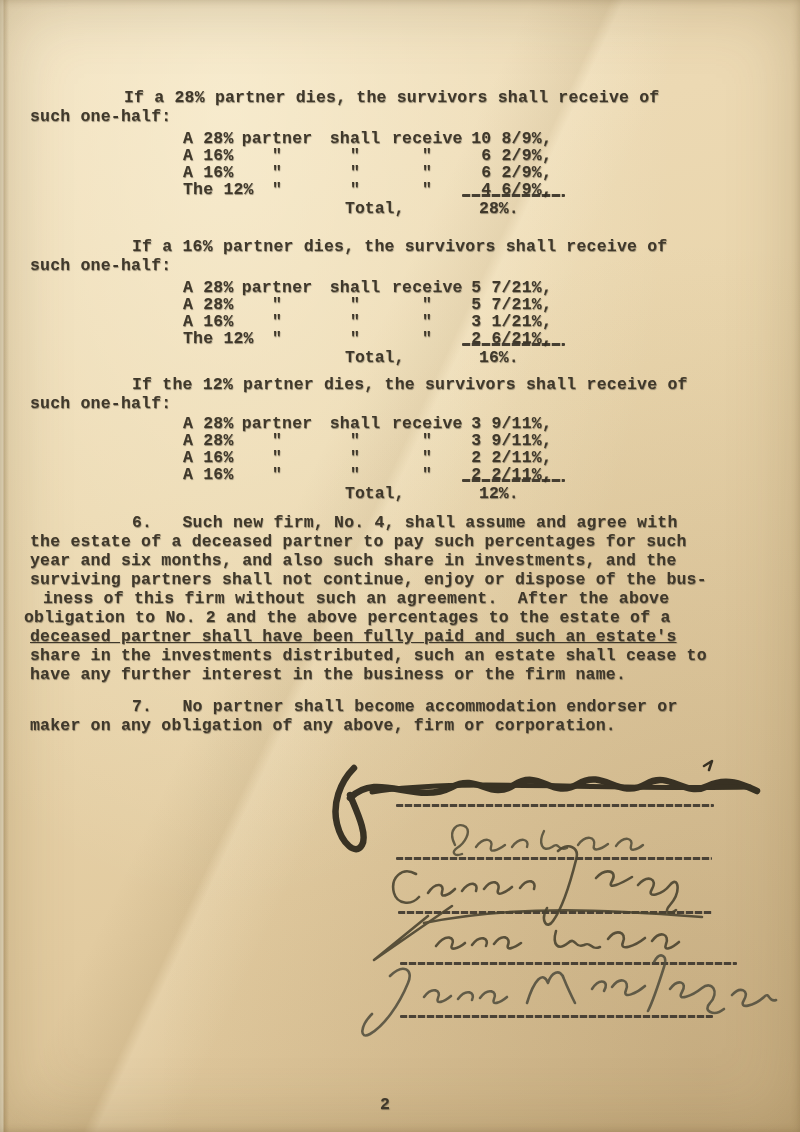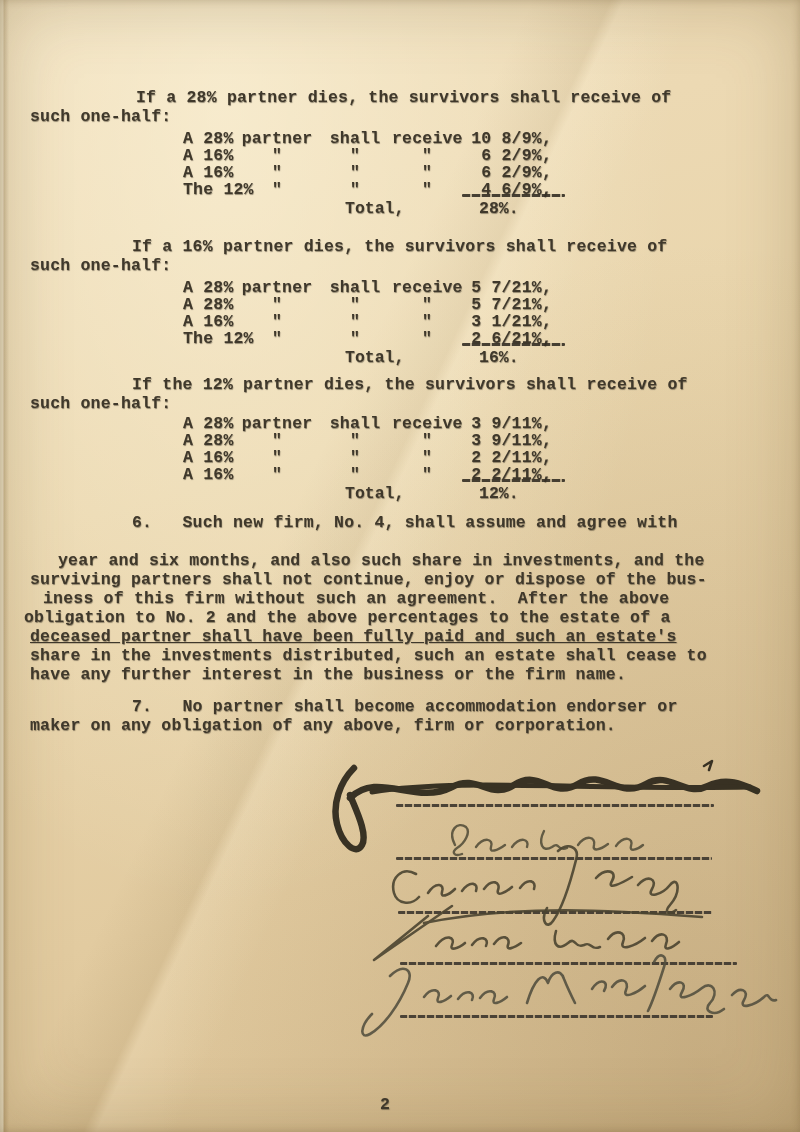--- a/index.html
+++ b/index.html
@@ -53,21 +53,21 @@
   .sig-svg { position:absolute; left:300px; top:750px; width:500px; height:290px; }
   .sig-svg path { fill:none; stroke-linecap:round; stroke-linejoin:round; }
   .page-number { position:absolute; left:380px; top:1095px;
                  text-shadow:0.5px 0.5px 0.8px rgba(62,54,40,0.5); }
 </style>
 </head>
 <body>
 
 <div class="page">
 
-  <div class="line" style="top:88px; left:136px;text-align:right;">If a 28% partner dies, the survivors shall receive of</div>
+  <div class="line" style="top:88px; left:124px;text-align:right;">If a 28% partner dies, the survivors shall receive of</div>
   <div class="line" style="top:107px; left:30px;">such one-half:</div>
   <div class="ttable" style="top:129px;">
       <div class="trow"><span class="c0">A 28%</span><span class="c1">partner</span><span class="c2">shall</span><span class="c3">receive</span><span class="c4">10 8/9%,</span></div>
       <div class="trow"><span class="c0">A 16%</span><span class="c1">"</span><span class="c2">"</span><span class="c3">"</span><span class="c4">6 2/9%,</span></div>
       <div class="trow"><span class="c0">A 16%</span><span class="c1">"</span><span class="c2">"</span><span class="c3">"</span><span class="c4">6 2/9%,</span></div>
       <div class="trow"><span class="c0">The 12%</span><span class="c1">"</span><span class="c2">"</span><span class="c3">"</span><span class="c4">4 6/9%,</span></div>
     </div>
   <div class="amt-underline" style="top:194px;"></div>
   <div class="total-label" style="top:199px;">Total,</div>
   <div class="total-value" style="top:199px;">28%.</div>
@@ -90,21 +90,22 @@
       <div class="trow"><span class="c0">A 28%</span><span class="c1">partner</span><span class="c2">shall</span><span class="c3">receive</span><span class="c4">3 9/11%,</span></div>
       <div class="trow"><span class="c0">A 28%</span><span class="c1">"</span><span class="c2">"</span><span class="c3">"</span><span class="c4">3 9/11%,</span></div>
       <div class="trow"><span class="c0">A 16%</span><span class="c1">"</span><span class="c2">"</span><span class="c3">"</span><span class="c4">2 2/11%,</span></div>
       <div class="trow"><span class="c0">A 16%</span><span class="c1">"</span><span class="c2">"</span><span class="c3">"</span><span class="c4">2 2/11%,</span></div>
     </div>
   <div class="amt-underline" style="top:479px;"></div>
   <div class="total-label" style="top:484px;">Total,</div>
   <div class="total-value" style="top:484px;">12%.</div>
 
   <div class="line" style="top:513px; left:132px;">6.   Such new firm, No. 4, shall assume and agree with</div>
-  <div class="line" style="top:551px; left:30px;margin-left:28px;">year and six months, and also such share in investments, and the</div>
+  <div class="line" style="top:532px; left:30px;">the estate of a deceased partner to pay such percentages for such</div>
+  <div class="line" style="top:551px; left:30px;">year and six months, and also such share in investments, and the</div>
   <div class="line" style="top:570px; left:30px;">surviving partners shall not continue, enjoy or dispose of the bus-</div>
   <div class="line" style="top:589px; left:43px;">iness of this firm without such an agreement.  After the above</div>
   <div class="line" style="top:608px; left:24px;">obligation to No. 2 and the above percentages to the estate of a</div>
   <div class="line" style="top:627px; left:30px;text-decoration:underline;">deceased partner shall have been fully paid and such an estate's</div>
   <div class="line" style="top:646px; left:30px;">share in the investments distributed, such an estate shall cease to</div>
   <div class="line" style="top:665px; left:30px;">have any further interest in the business or the firm name.</div>
 
   <div class="line" style="top:697px; left:132px;text-align:right;">7.   No partner shall become accommodation endorser or</div>
   <div class="line" style="top:716px; left:30px;">maker on any obligation of any above, firm or corporation.</div>
 

